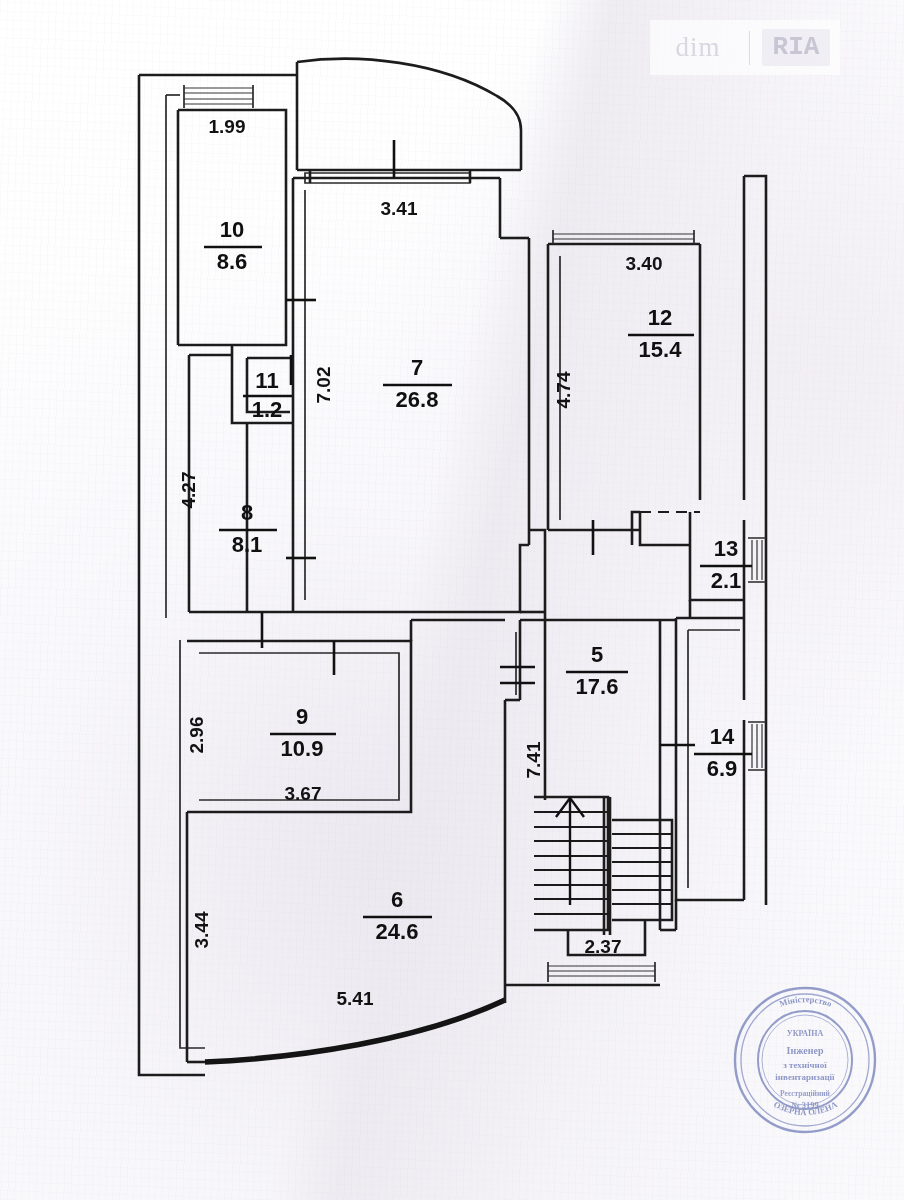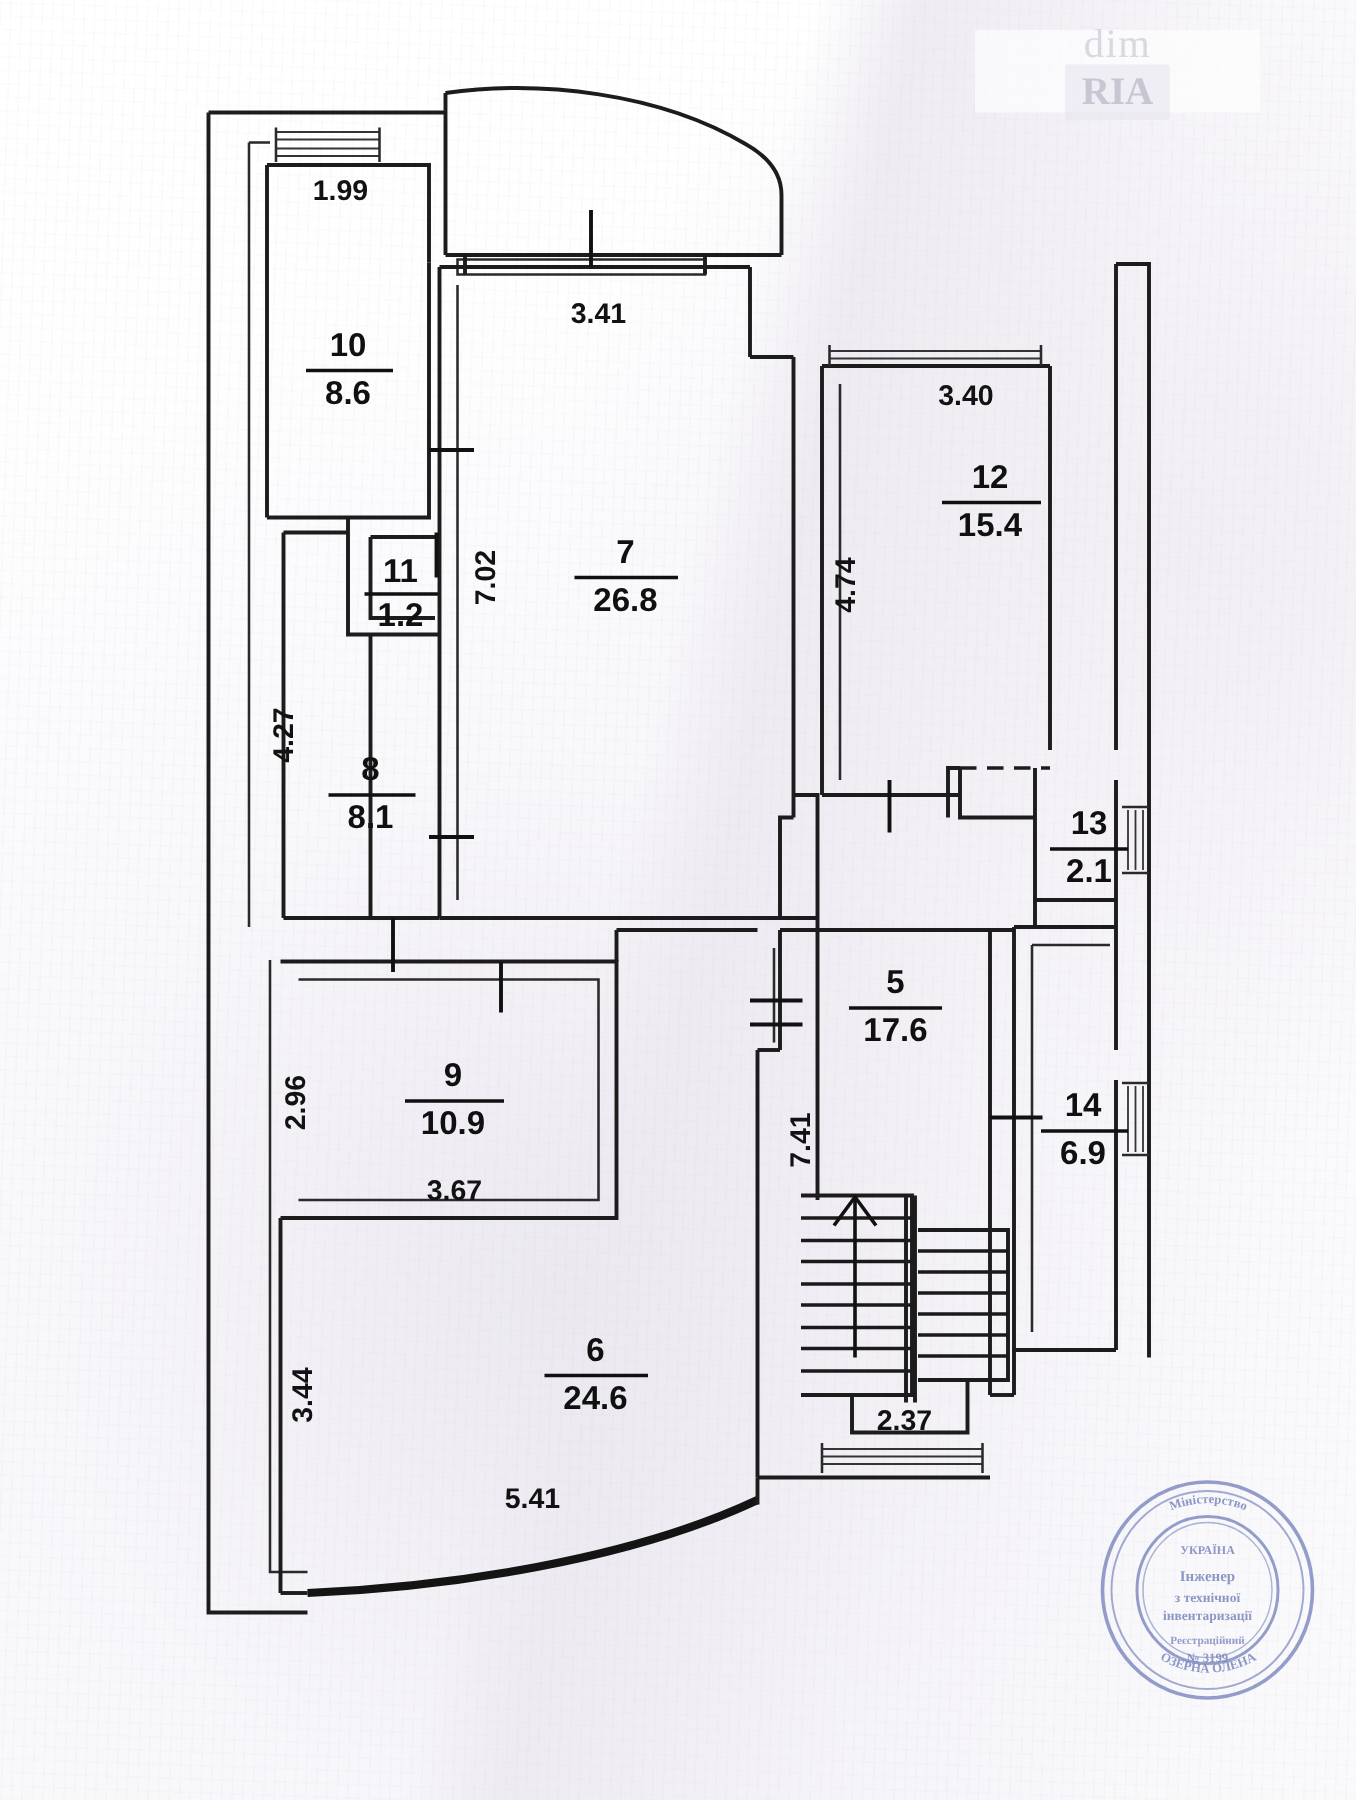--- a/index.html
+++ b/index.html
@@ -32,31 +32,30 @@
   .arrowline{fill:none;stroke:#111;stroke-width:2.4;}
   .lbl{font-family:"Liberation Sans", sans-serif;font-weight:bold;fill:#101010;text-anchor:middle;}
   .lbl-num{font-size:22px;}
   .lbl-area{font-size:22px;}
   .fracline{stroke:#101010;stroke-width:2.4;}
   .dim{font-family:"Liberation Sans", sans-serif;font-weight:bold;font-size:19px;fill:#121212;text-anchor:middle;}
   
   #wm{
     position:absolute;left:650px;top:20px;width:190px;height:55px;
     background:rgba(255,255,255,.62);
-    display:flex;align-items:center;justify-content:center;gap:0px;
+    display:flex;align-items:center;justify-content:center;gap:12px;
     pointer-events:none;
-    flex-direction:column;
   }
   #wm .wmtxt{
     font-family:"Liberation Serif", serif;font-size:27px;color:#d9d7e0;
     letter-spacing:1px;padding:0 16px;line-height:1;
   }
   #wm .wmdiv{width:1px;height:34px;background:#dcdae2;}
   #wm .wmria{
-    font-family:Liberation Serif, serif;font-weight:bold;font-size:26px;
+    font-family:Liberation Mono, monospace;font-weight:bold;font-size:26px;
     color:#c9c6d4;background:rgba(230,228,236,.55);padding:3px 11px 4px;border-radius:2px;
     letter-spacing:0px;
   }
   
   #stamp{position:absolute;left:718px;top:968px;width:175px;height:180px;pointer-events:none;opacity:.72;}
   .stxt{font-family:"Liberation Serif", serif;fill:#4b5ba6;text-anchor:middle;font-weight:bold;}
 </style>
 </head>
 <body>
 

